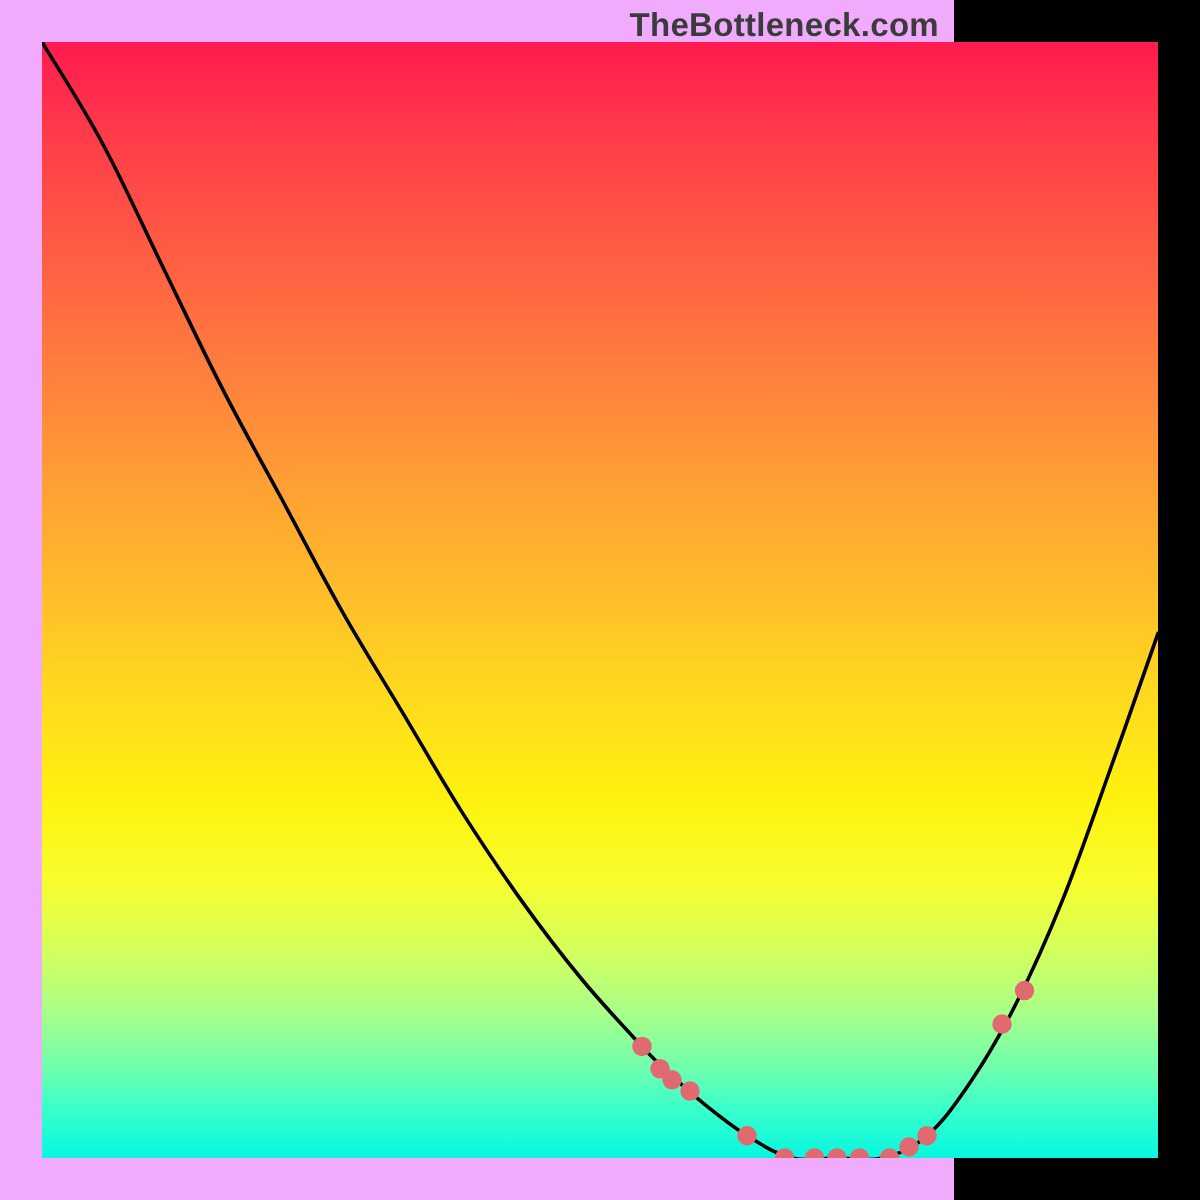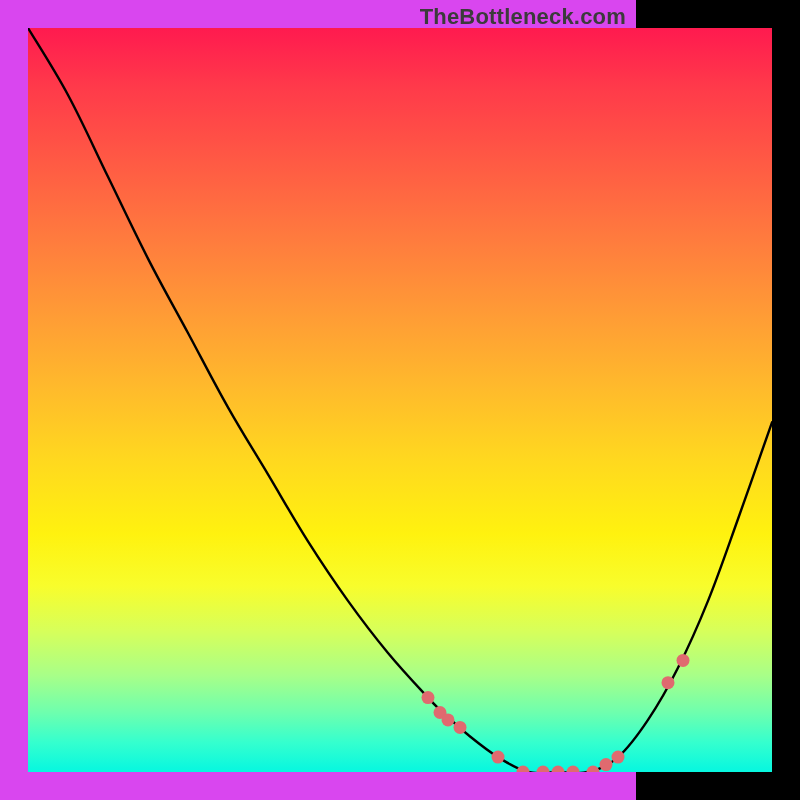--- a/index.html
+++ b/index.html
@@ -8,21 +8,21 @@
     width: 800px;
     height: 800px;
     background: #000;
     overflow: hidden;
     font-family: Arial, Helvetica, sans-serif;
   }
   .wrapper {
     position: relative;
     width: 636px;
     height: 800px;
-    background: #d946ef;
+    background: #f0abfc;
   }
   .watermark {
     position: absolute;
     top: 4px;
     right: 10px;
     color: #3b3b3b;
     font-size: 22px;
     font-weight: 600;
     letter-spacing: 0.2px;
     z-index: 20;

